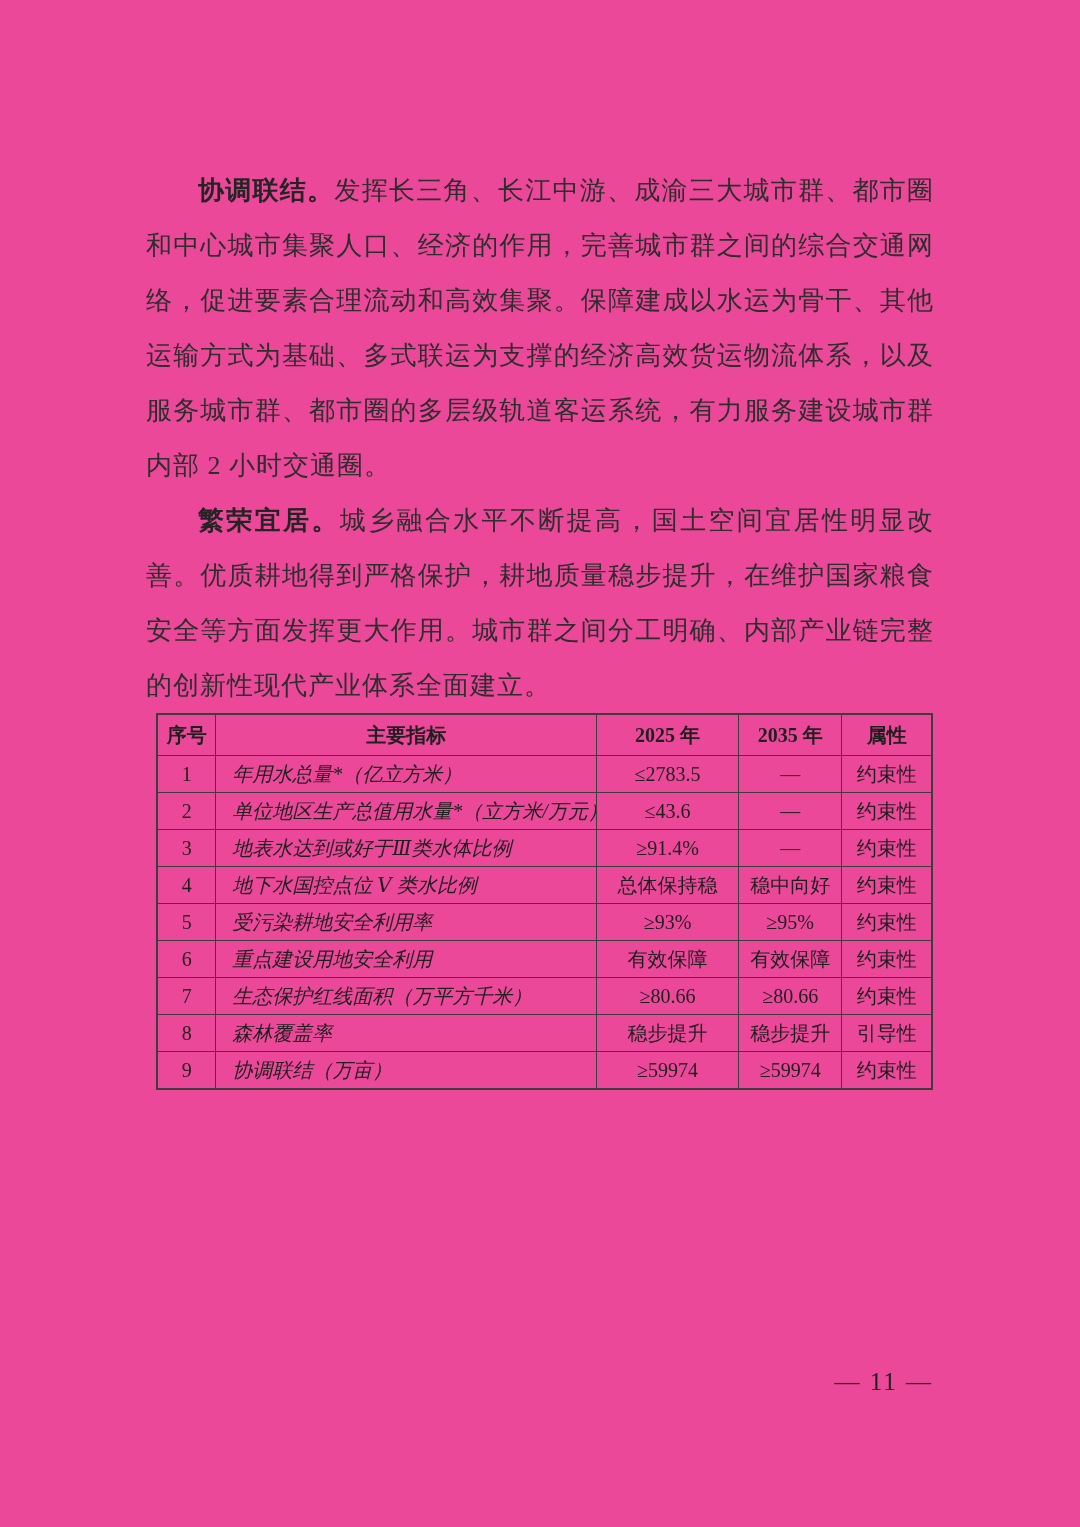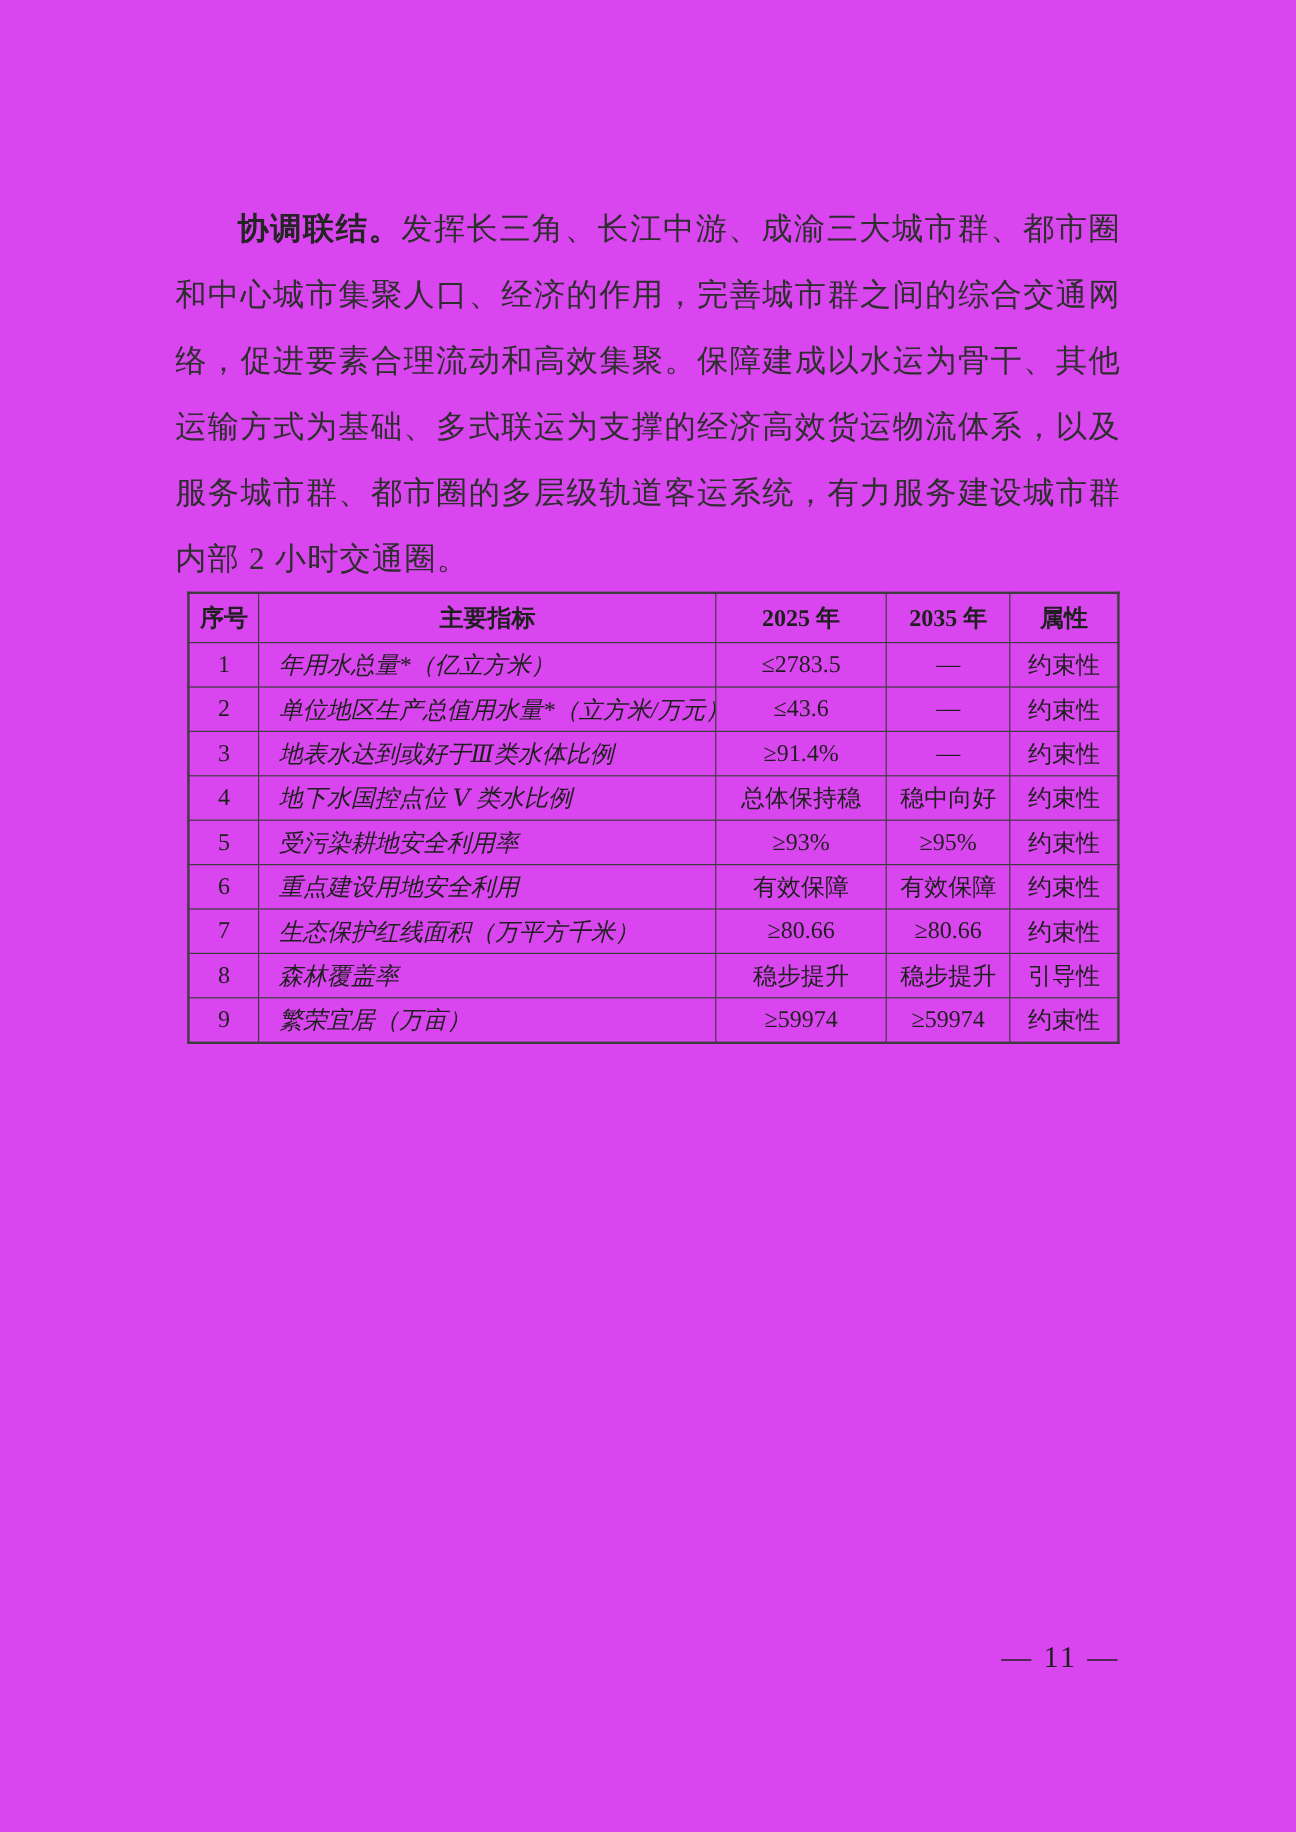--- a/index.html
+++ b/index.html
@@ -1,20 +1,20 @@
 <!DOCTYPE html>
 <html><head>
 <meta charset="utf-8">
 <style>
   html, body { margin: 0; padding: 0; background: #ffffff; }
   .page {
     position: relative;
     width: 1080px;
     height: 1527px;
-    background: #d946ef;
+    background: #ec4899;
     color: #262626;
     font-family: "Liberation Serif", "DejaVu Serif", serif;
     overflow: hidden;
   }
   .content {
     position: absolute;
     left: 146px;
     top: 163px;
     width: 788px;
   }
@@ -86,20 +86,21 @@
   }
 </style>
 </head>
 <body>
 
 <div class="page">
   <div class="content">
 
     <p class="para"><span class="lead">协调联结。</span><span>发挥长三角、长江中游、成渝三大城市群、都市圈和中心城市集聚人口、经济的作用，完善城市群之间的综合交通网络，促进要素合理流动和高效集聚。保障建成以水运为骨干、其他运输方式为基础、多式联运为支撑的经济高效货运物流体系，以及服务城市群、都市圈的多层级轨道客运系统，有力服务建设城市群内部 2 小时交通圈。</span></p>
 
+    <p class="para"><span class="lead">繁荣宜居。</span><span>城乡融合水平不断提高，国土空间宜居性明显改善。优质耕地得到严格保护，耕地质量稳步提升，在维护国家粮食安全等方面发挥更大作用。城市群之间分工明确、内部产业链完整的创新性现代产业体系全面建立。</span></p>
 
 
 
     <table class="indicators">
       <colgroup>
         <col class="col-num">
           <col class="col-ind">
           <col class="col-2025">
           <col class="col-2035">
           <col class="col-attr">
@@ -165,21 +166,21 @@
         </tr>
         <tr>
           <td>8</td>
           <td class="c-ind">森林覆盖率</td>
           <td>稳步提升</td>
           <td>稳步提升</td>
           <td>引导性</td>
         </tr>
         <tr>
           <td>9</td>
-          <td class="c-ind">繁荣宜居（万亩）</td>
+          <td class="c-ind">协调联结（万亩）</td>
           <td>≥59974</td>
           <td>≥59974</td>
           <td>约束性</td>
         </tr>
       </tbody>
     </table>
   </div>
 
   <div class="footer">— 11 —</div>
 </div>

